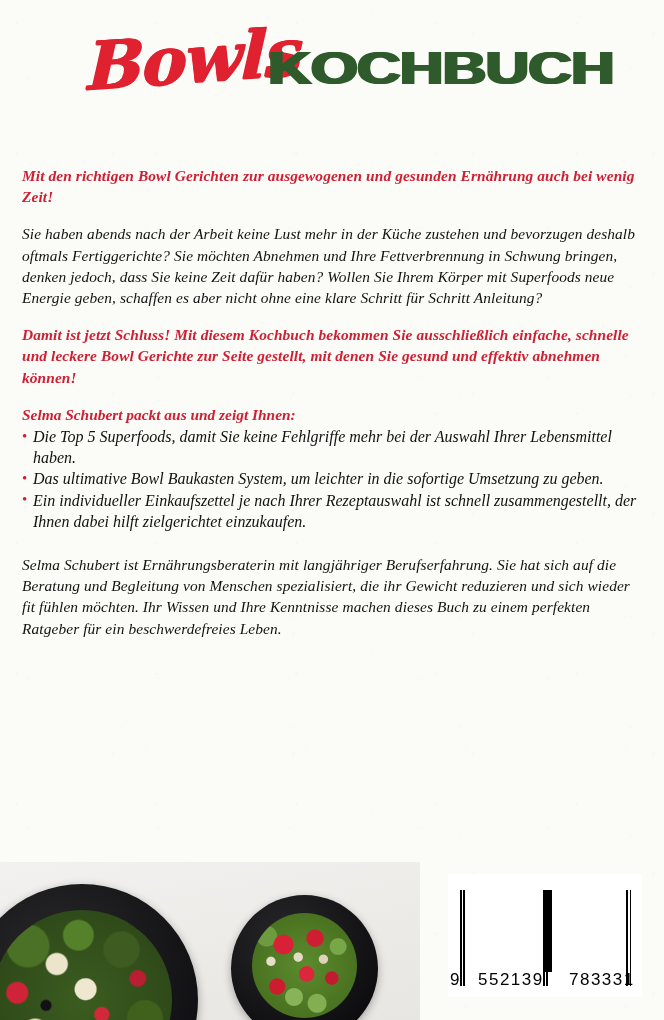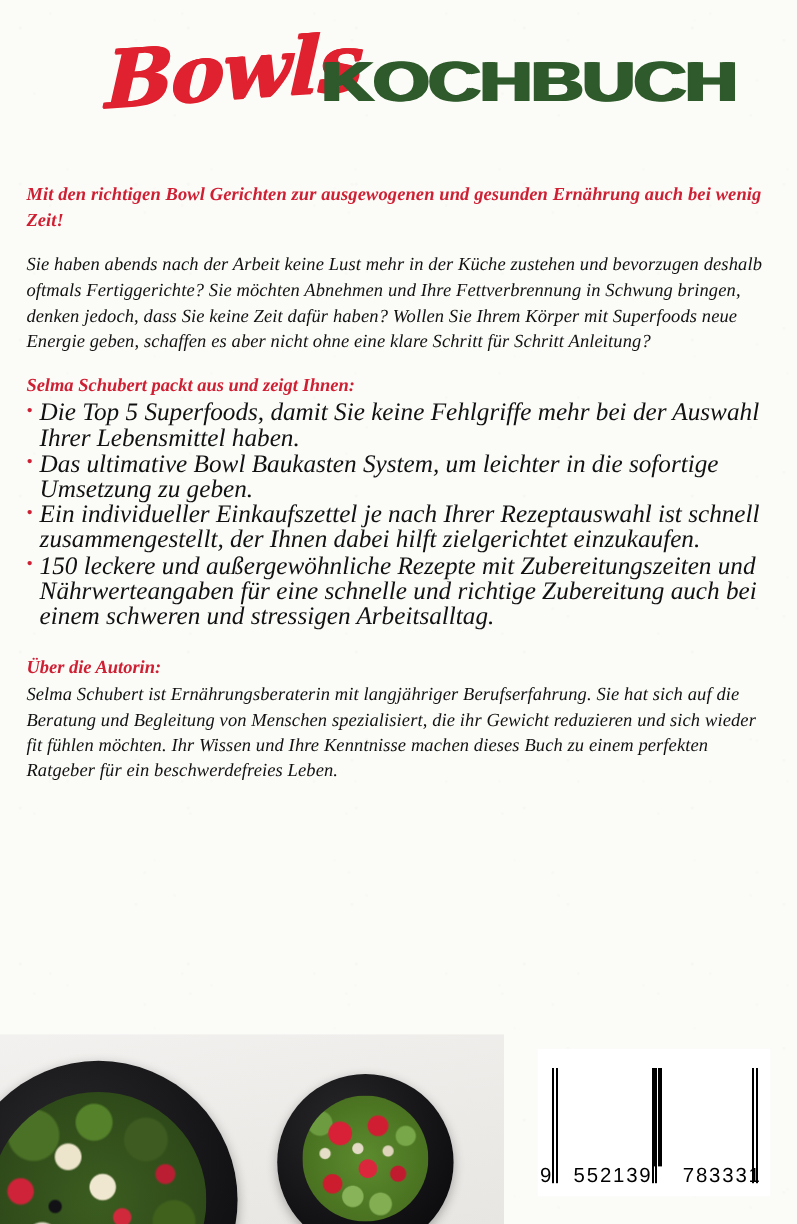--- a/index.html
+++ b/index.html
@@ -85,21 +85,21 @@
     left: 22px;
     width: 624px;
     z-index: 3;
   }
   .para {
     font-family: "Liberation Serif", serif;
     font-style: italic;
     font-size: 15.4px;
     line-height: 21.2px;
     color: #111111;
-    margin: 0 0 16px 0;
+    margin: 13px 0 16px 0;
     letter-spacing: .1px;
   }
   .para.red {
     color: #cf1f33;
     font-weight: 700;
   }
 
   .heading-red {
     font-family: "Liberation Serif", serif;
     font-style: italic;
@@ -111,21 +111,21 @@
   }
 
   ul.feature-list {
     list-style: none;
     margin: 0 0 16px 0;
     padding: 0;
   }
   ul.feature-list li {
     font-family: "Liberation Serif", serif;
     font-style: italic;
-    font-size: 21px;
+    font-size: 16px;
     line-height: 21.2px;
     color: #111111;
     position: relative;
     padding-left: 11px;
     margin: 0;
   }
   ul.feature-list li.bulleted::before {
     content: "\2022";
     position: absolute;
     left: 0;
@@ -333,32 +333,31 @@
     <div class="title-script">Bowls</div>
     <div class="title-main">KOCHBUCH</div>
   </div>
 
   <div class="content">
 
     <p class="para red">Mit den richtigen Bowl Gerichten zur ausgewogenen und gesunden Ernährung auch bei wenig Zeit!</p>
 
     <p class="para">Sie haben abends nach der Arbeit keine Lust mehr in der Küche zustehen und bevorzugen deshalb oftmals Fertiggerichte? Sie möchten Abnehmen und Ihre Fettverbrennung in Schwung bringen, denken jedoch, dass Sie keine Zeit dafür haben? Wollen Sie Ihrem Körper mit Superfoods neue Energie geben, schaffen es aber nicht ohne eine klare Schritt für Schritt Anleitung?</p>
 
+    <p class="para red">Damit ist jetzt Schluss! Mit diesem Kochbuch bekommen Sie ausschließlich einfache, schnelle und leckere Bowl Gerichte zur Seite gestellt, mit denen Sie gesund und effektiv abnehmen können!</p>
 
     <div class="heading-red">Selma Schubert packt aus und zeigt Ihnen:</div>
 
     <ul class="feature-list">
       <li class="bulleted">Die Top 5 Superfoods, damit Sie keine Fehlgriffe mehr bei der Auswahl Ihrer Lebensmittel haben.</li>
       <li class="bulleted">Das ultimative Bowl Baukasten System, um leichter in die sofortige Umsetzung zu geben.</li>
       <li class="bulleted">Ein individueller Einkaufszettel je nach Ihrer Rezeptauswahl ist schnell zusammengestellt, der Ihnen dabei hilft zielgerichtet einzukaufen.</li>
-      <li class="bulleted">150 leckere und außergewöhnliche Rezepte mit Zubereitungszeiten und Nährwerteangaben für eine schnelle und richtige Zubereitung auch bei einem schweren und stressigen Arbeitsalltag.</li>
     </ul>
 
     <div class="author-block">
-      <div class="heading-red">Über die Autorin:</div>
       <p class="para">Selma Schubert ist Ernährungsberaterin mit langjähriger Berufserfahrung. Sie hat sich auf die Beratung und Begleitung von Menschen spezialisiert, die ihr Gewicht reduzieren und sich wieder fit fühlen möchten. Ihr Wissen und Ihre Kenntnisse machen dieses Buch zu einem perfekten Ratgeber für ein   beschwerdefreies Leben.</p>
     </div>
   </div>
 
   <div class="bottom-strip">
     <div class="bowl-marble"></div>
 
     <div class="bowl-large-wrap">
       <div class="bowl-large">
         <div class="food"></div>

